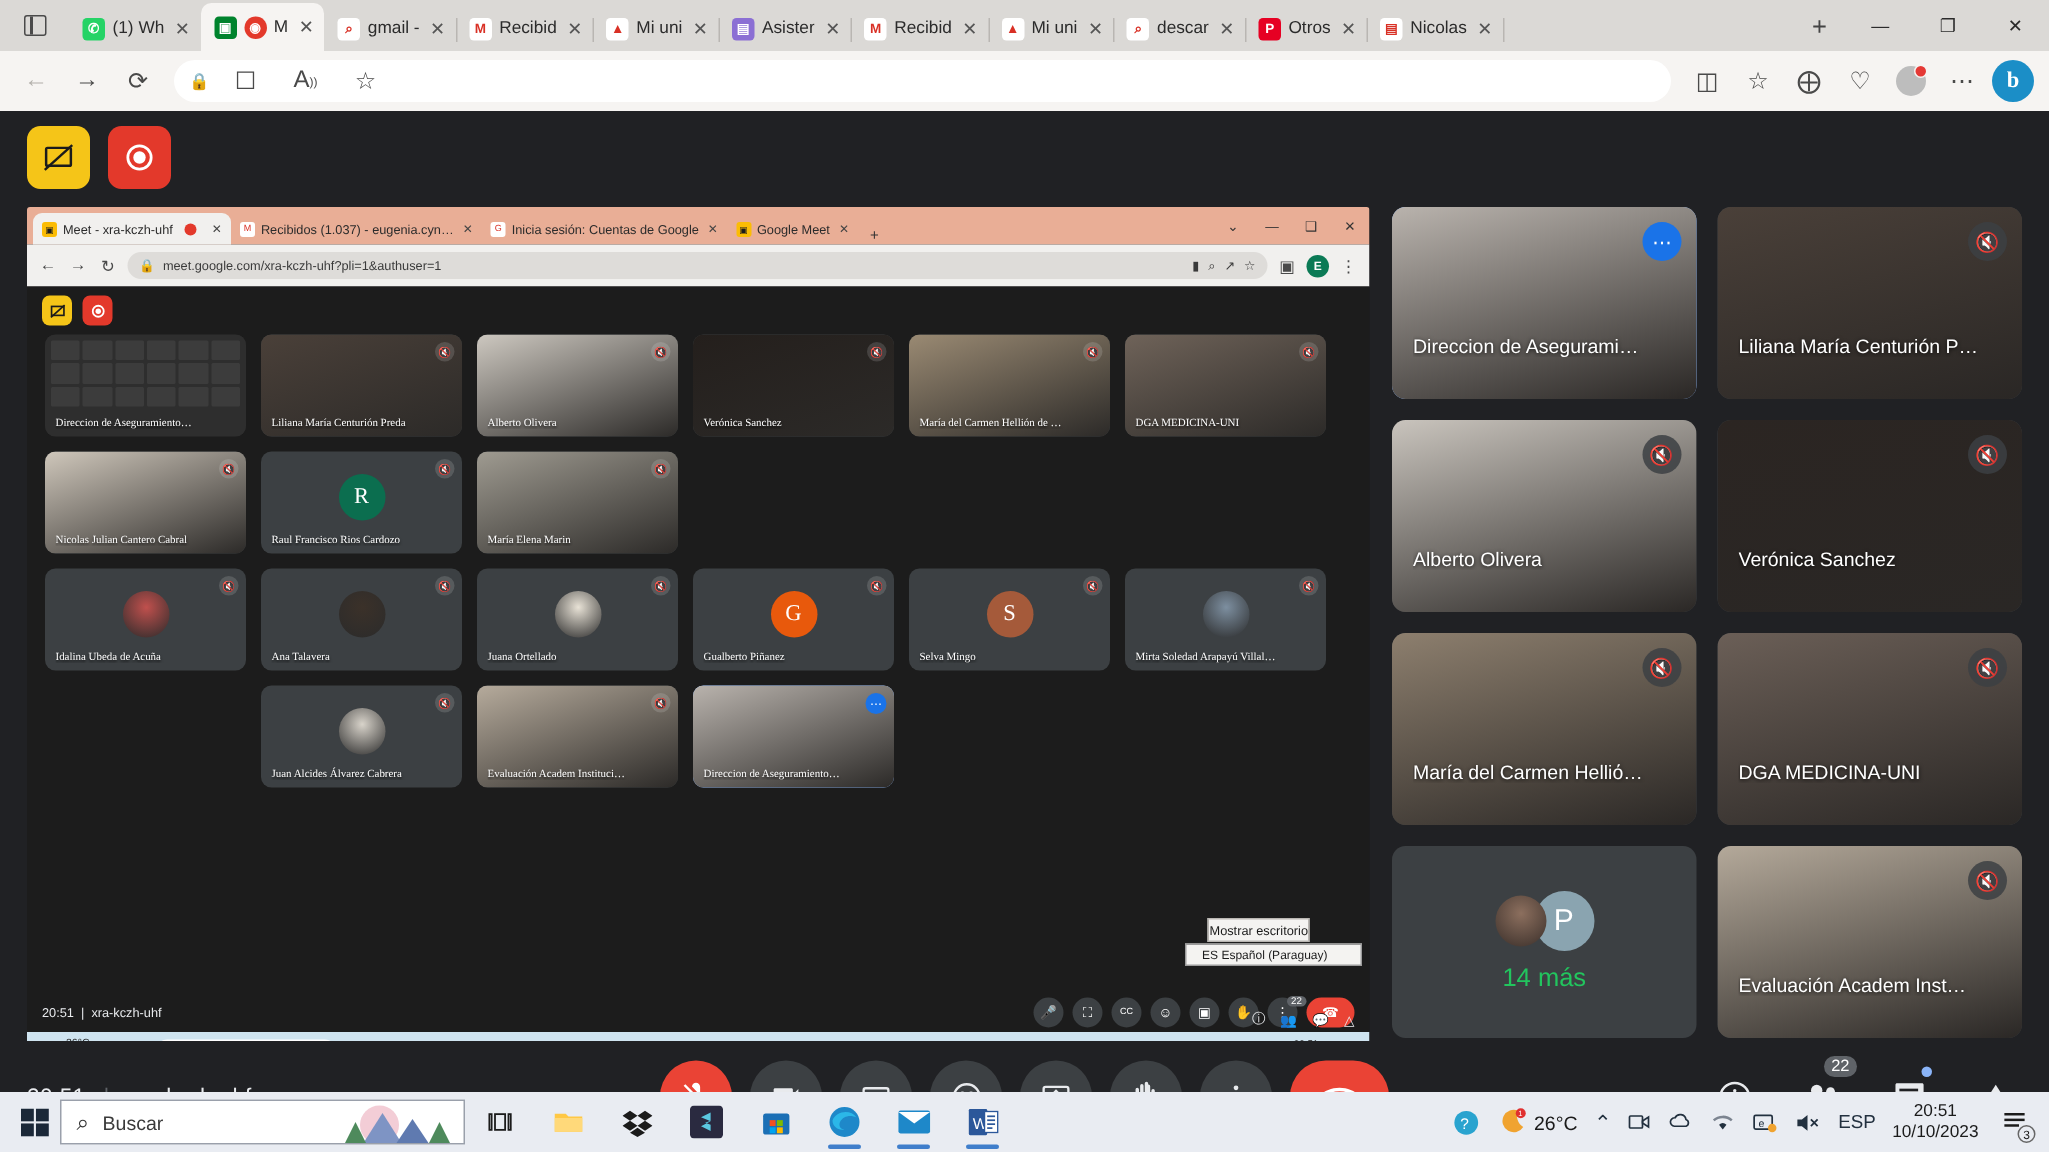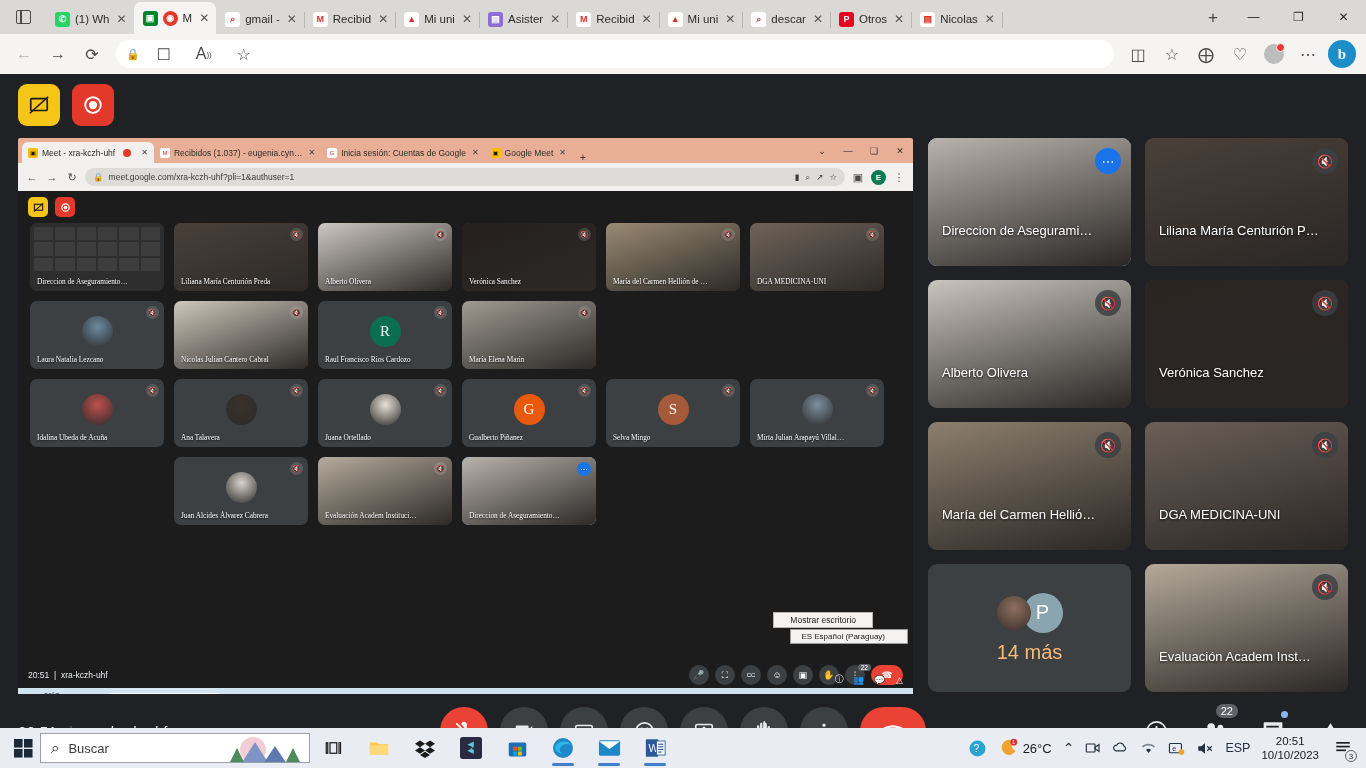--- a/index.html
+++ b/index.html
@@ -105,21 +105,21 @@
   .ch-right{ position:absolute; right:10px; bottom:26px; display:flex; gap:10px; align-items:center;}
   .ch-right span{ font-size:9px;color:#e8eaed;}
 
   .ch-taskbar{ position:absolute;left:0;right:0;bottom:0;height:24px;background:#cfe4f0;
                display:flex;align-items:center;padding:0 6px;gap:7px;font-size:7px;color:#1b1b1b;}
   .ch-tb-ic{ width:13px;height:13px;display:flex;align-items:center;justify-content:center;font-size:9px;}
   .ch-search{ width:120px;height:15px;background:#fff;border-radius:8px;display:flex;align-items:center;
               padding:0 5px;gap:4px;font-size:7px;color:#666;}
 
   .tooltip{ position:absolute; right:40px; bottom:84px; background:#f4f3f1; border:1px solid #b9b6b2;
-            padding:2px 16px; font-size:8.5px; color:#1b1b1b;margin-top:12px; }
+            padding:2px 0; font-size:8.5px; color:#1b1b1b;margin-top:12px; }
   .langbar{ position:absolute; right:5px; bottom:68px; background:#f4f3f1; border:1px solid #9b9b9b;
             padding:2px 22px 2px 10px; font-size:8px; color:#1b1b1b; }
 
   
   .side{ position:absolute; left:928px; top:64px; width:420px; }
   .srow{ display:flex; gap:14px; margin-bottom:14px; }
   .stile{ width:203px; height:128px; background:#3c4043; border-radius:9px; position:relative;
           overflow:hidden; display:flex; align-items:center; justify-content:center;}
   .stile.hl{ outline:3px solid #8ab4f8; outline-offset:-3px;}
   .stile .snm{ position:absolute; left:14px; bottom:28px; right:22px; font-size:13px; color:#fff;
@@ -127,21 +127,21 @@
   .stile .smic{ position:absolute; right:10px; top:10px; width:26px;height:26px;border-radius:50%;
        background:rgba(60,64,67,.85);display:flex;align-items:center;justify-content:center;
        font-size:13px;color:#fff;}
   .stile .sdots{ position:absolute; right:10px; top:10px; width:26px;height:26px;border-radius:50%;
        background:#1a73e8;color:#fff;display:flex;align-items:center;justify-content:center;font-size:13px;}
   .more-tile{ flex-direction:column; gap:8px; }
   .more-av{ display:flex; align-items:center; }
   .more-av .a1{ width:34px;height:34px;border-radius:50%;overflow:hidden;position:relative;z-index:2;}
   .more-av .a2{ width:40px;height:40px;border-radius:50%;background:#8aa4b0;color:#fff;
         display:flex;align-items:center;justify-content:center;font-size:20px;margin-left:-8px;}
-  .more-txt{ color:#fdba74; font-size:20px; }
+  .more-txt{ color:#22c55e; font-size:17px; }
 
   
   .mbar{ position:absolute; left:0; bottom:0; width:1366px; height:74px; background:#202124;
          display:flex; align-items:center; padding:0 18px;}
   .mtime{ font-size:15px; color:#e8eaed; letter-spacing:.3px;}
   .mdiv{ color:#5f6368; margin:0 12px; font-size:15px;}
   .mcode{ font-size:15px; color:#e8eaed;}
   .mctrls{ position:absolute; left:50%; transform:translateX(-50%); display:flex; gap:12px; align-items:center;}
   .cbtn{ width:48px;height:48px;border-radius:50%;background:#3c4043;display:flex;align-items:center;
          justify-content:center;color:#e8eaed;}
@@ -413,25 +413,20 @@
               <span class="nm">María del Carmen Hellión de …</span>
             </div>
             <div class="tile">
               <div class="vid" style="background:linear-gradient(160deg,#6f6359,#2c2a28);"></div>
               <span class="mic">🔇</span>
               <span class="nm">DGA MEDICINA-UNI</span>
             </div>
           </div>
           <div class="grow">
             <div class="tile">
-              <div class="av" style="background:radial-gradient(circle at 50% 35%,#6c8aa0,#2b2b2b);"></div>
-              <span class="mic">🔇</span>
-              <span class="nm">Laura Natalia Lezcano</span>
-            </div>
-            <div class="tile">
               <div class="vid" style="background:linear-gradient(160deg,#cfc7bb,#2c2a28);"></div>
               <span class="mic">🔇</span>
               <span class="nm">Nicolas Julian Cantero Cabral</span>
             </div>
             <div class="tile">
               <div class="av" style="background:#0b6e4f;">R</div>
               <span class="mic">🔇</span>
               <span class="nm">Raul Francisco Rios Cardozo</span>
             </div>
             <div class="tile">
@@ -462,21 +457,21 @@
               <span class="nm">Gualberto Piñanez</span>
             </div>
             <div class="tile">
               <div class="av" style="background:#a55a3a;">S</div>
               <span class="mic">🔇</span>
               <span class="nm">Selva Mingo</span>
             </div>
             <div class="tile">
               <div class="av" style="background:radial-gradient(circle at 50% 35%,#7d8fa0,#2b2b2b);"></div>
               <span class="mic">🔇</span>
-              <span class="nm">Mirta Julian Arapayú Villal…</span>
+              <span class="nm">Mirta Soledad Arapayú Villal…</span>
             </div>
           </div>
           <div class="grow">
             <div class="tile blank"></div>
             <div class="tile">
               <div class="av" style="background:radial-gradient(circle at 50% 35%,#d8d3ca,#2b2b2b);"></div>
               <span class="mic">🔇</span>
               <span class="nm">Juan Alcides Álvarez Cabrera</span>
             </div>
             <div class="tile">

